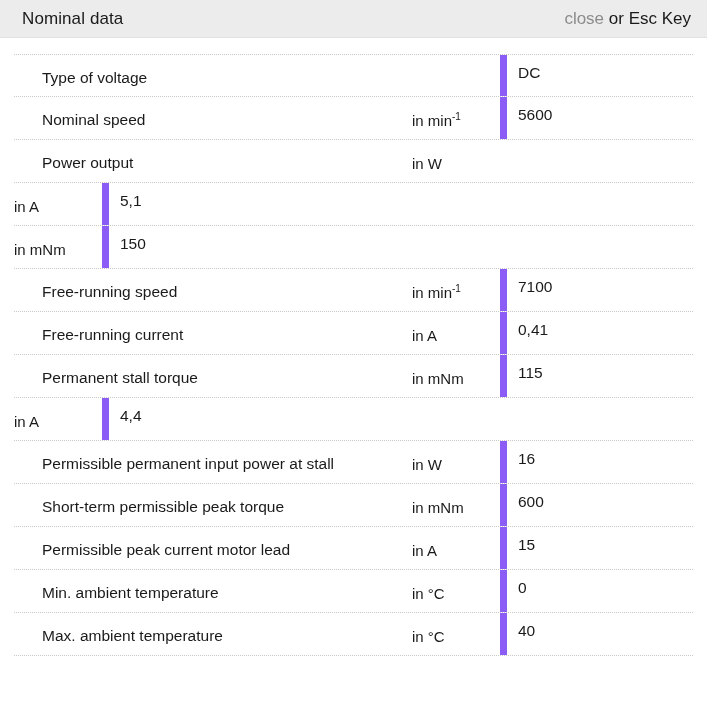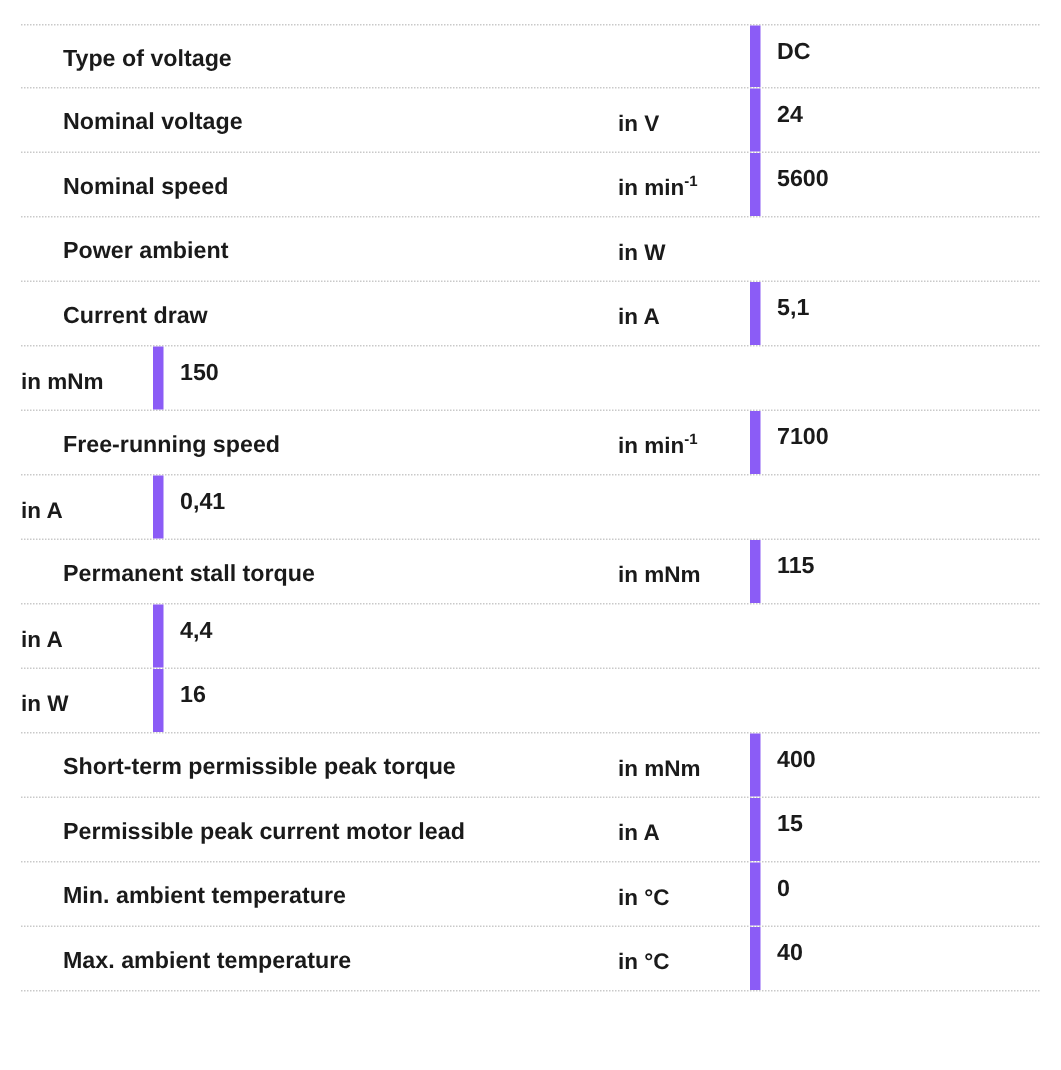--- a/index.html
+++ b/index.html
@@ -54,21 +54,20 @@
     padding: 16px 14px 0 14px;
     box-sizing: border-box;
   }
 
   .row {
     display: flex;
     align-items: flex-start;
     border-bottom: 1px dotted #c9c9c9;
     min-height: 41px;
     box-sizing: border-box;
-    font-weight: bold;
   }
 
   .row:first-child {
     border-top: 1px dotted #c9c9c9;
   }
 
   .cell-label {
     width: 398px;
     flex: 0 0 398px;
     font-size: 15.5px;
@@ -106,76 +105,76 @@
     align-self: stretch;
     display: flex;
     align-items: flex-start;
   }
 </style>
 </head>
 <body>
 
 <div class="panel">
 
+  <div class="titlebar">
+    <div class="titlebar-title">Nominal data</div>
+    <div class="titlebar-close"><span class="close-link">close</span><span> or Esc Key</span></div>
+  </div>
 
   <div class="table">
       <div class="row">
         <div class="cell-label">Type of voltage</div>
         <div class="cell-unit"><span></span></div>
         <div class="cell-value">DC</div>
       </div>
       <div class="row">
-        <div class="cell-label">Nominal voltage</div>
-        <div class="cell-unit"><span>in V</span></div>
-        <div class="cell-value">24</div>
-      </div>
-      <div class="row">
         <div class="cell-label">Nominal speed</div>
         <div class="cell-unit"><span>in min</span><sup>-1</sup></div>
         <div class="cell-value">5600</div>
       </div>
       <div class="row">
-        <div class="cell-label">Power ambient</div>
+        <div class="cell-label">Power output</div>
         <div class="cell-unit"><span>in W</span></div>
       </div>
       <div class="row">
-        <div class="cell-label">Current draw</div>
         <div class="cell-unit"><span>in A</span></div>
         <div class="cell-value">5,1</div>
       </div>
       <div class="row">
         <div class="cell-unit"><span>in mNm</span></div>
         <div class="cell-value">150</div>
       </div>
       <div class="row">
         <div class="cell-label">Free-running speed</div>
         <div class="cell-unit"><span>in min</span><sup>-1</sup></div>
         <div class="cell-value">7100</div>
       </div>
       <div class="row">
+        <div class="cell-label">Free-running current</div>
         <div class="cell-unit"><span>in A</span></div>
         <div class="cell-value">0,41</div>
       </div>
       <div class="row">
         <div class="cell-label">Permanent stall torque</div>
         <div class="cell-unit"><span>in mNm</span></div>
         <div class="cell-value">115</div>
       </div>
       <div class="row">
         <div class="cell-unit"><span>in A</span></div>
         <div class="cell-value">4,4</div>
       </div>
       <div class="row">
+        <div class="cell-label">Permissible permanent input power at stall</div>
         <div class="cell-unit"><span>in W</span></div>
         <div class="cell-value">16</div>
       </div>
       <div class="row">
         <div class="cell-label">Short-term permissible peak torque</div>
         <div class="cell-unit"><span>in mNm</span></div>
-        <div class="cell-value">400</div>
+        <div class="cell-value">600</div>
       </div>
       <div class="row">
         <div class="cell-label">Permissible peak current motor lead</div>
         <div class="cell-unit"><span>in A</span></div>
         <div class="cell-value">15</div>
       </div>
       <div class="row">
         <div class="cell-label">Min. ambient temperature</div>
         <div class="cell-unit"><span>in °C</span></div>
         <div class="cell-value">0</div>

